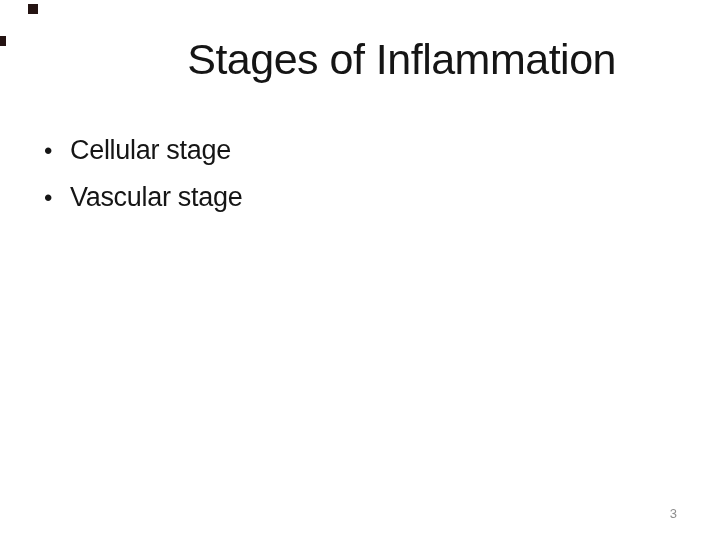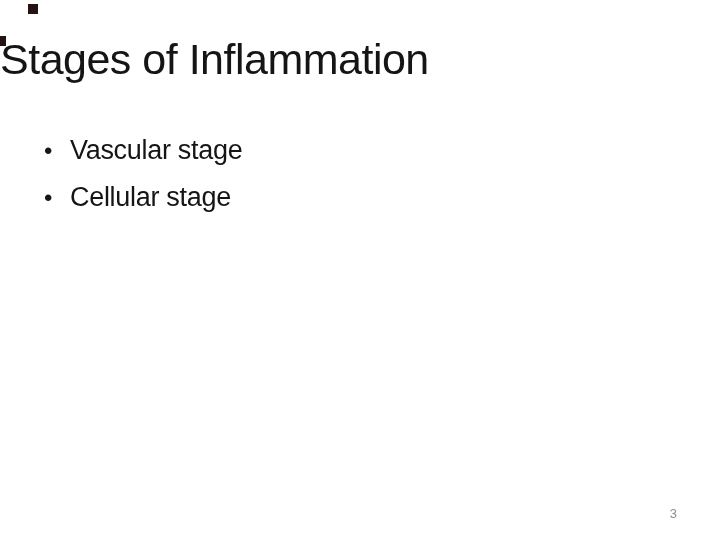--- a/index.html
+++ b/index.html
@@ -13,21 +13,21 @@
     height: 540px;
     background: var(--bg, #ffffff);
     overflow: hidden;
     font-family: "Liberation Sans", "DejaVu Sans", sans-serif;
   }
   .slide-title {
     position: absolute;
     top: 33px;
     left: 0;
     width: 616px;
-    text-align: left;
+    text-align: right;
     font-size: 43px;
     letter-spacing: -0.5px;
     line-height: 52px;
     color: var(--text, #151515);
     white-space: nowrap;
   }
   .bullet-list {
     position: absolute;
     top: 127px;
     left: 44px;
@@ -63,22 +63,22 @@
 
 <div class="slide" style="--bg: #ffffff; --text: #151515; --pagenum: #8e8e8e;">
 
   <div class="corner-mark corner-mark-1"></div>
   <div class="corner-mark corner-mark-2"></div>
 
   <div class="slide-title">Stages of Inflammation</div>
 
   <ul class="bullet-list">
     <li>
-      <span class="bullet-dot">•</span><span>Vascular stage</span>
+      <span class="bullet-dot">•</span><span>Cellular stage</span>
     </li>
     <li>
-      <span class="bullet-dot">•</span><span>Cellular stage</span>
+      <span class="bullet-dot">•</span><span>Vascular stage</span>
     </li>
   </ul>
 
   <div class="page-number">3</div>
 
 </div>
 
 </body></html>

